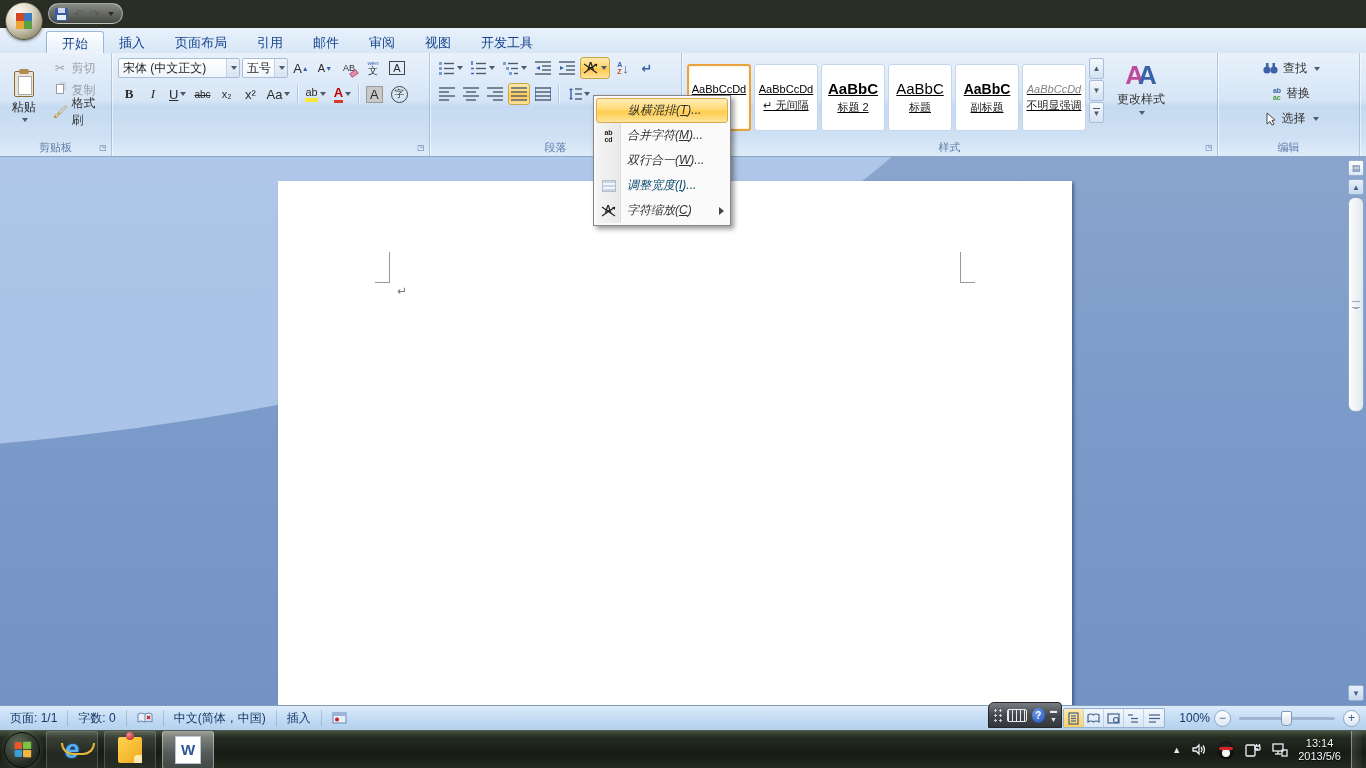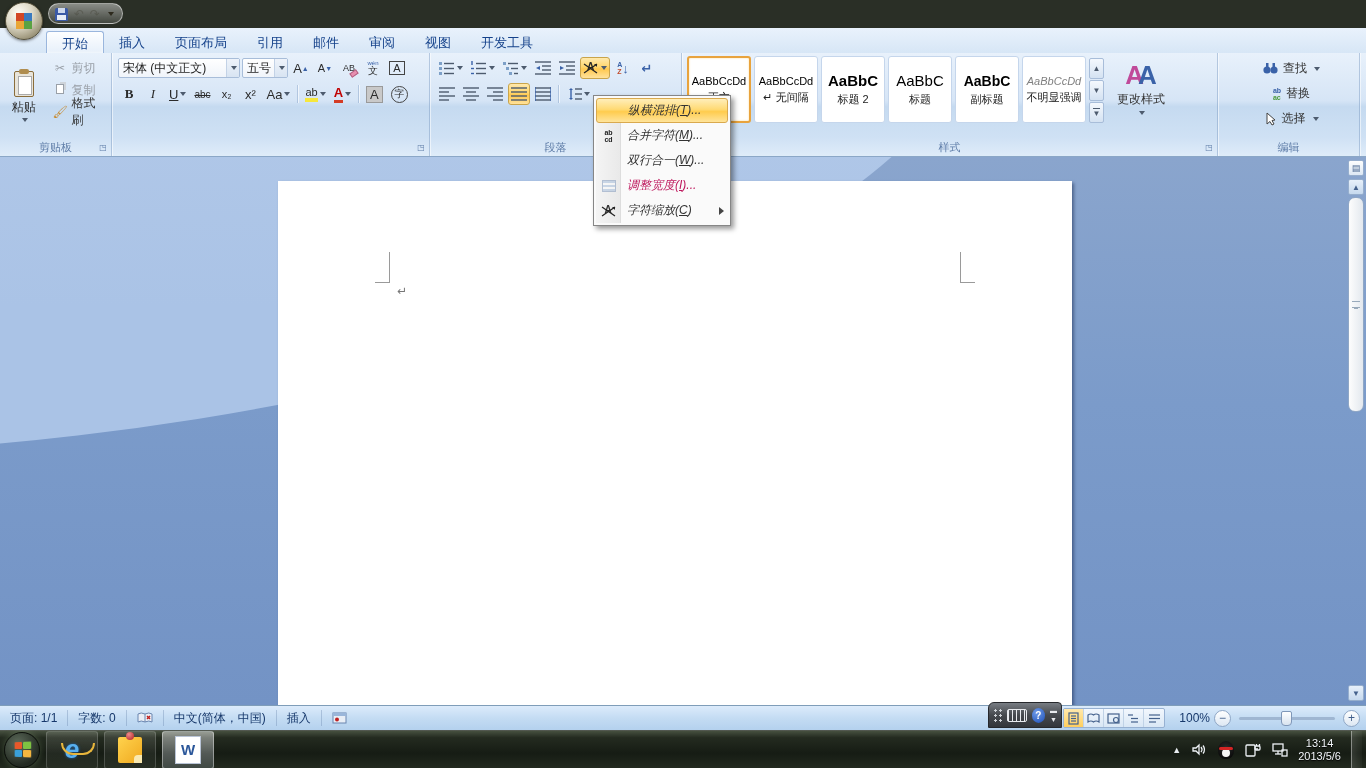--- a/index.html
+++ b/index.html
@@ -87,21 +87,21 @@
 
   
   .g-para{width:252px;}
   svg.li{width:16px;height:14px;}
   svg.li line{stroke:#4d5b6e;stroke-width:1.4;}
   svg.li .accent{stroke:#3a62a8;}
   svg.li rect{fill:#7da0c8;}
 
   
   .g-styles{width:536px;display:flex;}
-  .gallery{display:flex;gap:3px;margin:1px 0 0 3px;}
+  .gallery{display:flex;gap:3px;margin:9px 0 0 3px;text-decoration:underline;}
   .stitem{width:64px;height:67px;background:#fff;border:1px solid #c5d6ec;border-radius:3px;
     display:flex;flex-direction:column;align-items:center;justify-content:center;gap:3px;overflow:hidden;}
   .stitem.sel{border:2px solid #e8a33d;box-shadow:0 0 2px #ffd98a inset;}
   .stprev{font-size:11px;color:#000;white-space:nowrap;}
   .stname{font-size:11px;color:#222;white-space:nowrap;}
   .p-h1{font-size:19px;font-weight:bold;}
   .p-h2{font-size:15px;font-weight:bold;}
   .p-h3{font-size:15px;}
   .p-sub{font-size:14px;font-weight:bold;}
   .p-em{font-style:italic;color:#808080;}
@@ -139,21 +139,21 @@
   
   .menu{position:absolute;left:593px;top:95px;width:138px;z-index:60;background:#fafafa;
     border:1px solid #868686;box-shadow:3px 3px 5px rgba(0,0,0,.4);padding:2px;}
   .menu:before{content:"";position:absolute;left:2px;top:2px;bottom:2px;width:24px;
     background:linear-gradient(90deg,#f4f4f4,#e9e9e9);border-right:1px solid #ddd;}
   .mitem{position:relative;height:25px;display:flex;align-items:center;font-size:12px;color:#333;}
   .mitem .mic{width:25px;flex:0 0 25px;display:flex;align-items:center;justify-content:center;position:relative;}
   .mitem .mtext{padding-left:6px;white-space:nowrap;font-style:italic;}
   .mitem.hl{background:linear-gradient(180deg,#ffeeba,#ffda74 45%,#ffcc4e 55%,#ffe49b);
     border:1px solid #d9a94e;border-radius:3px;}
-  .mitem.dis{color:#be185d;}
+  .mitem.dis{color:#0c4a6e;}
   .mitem.dis .mic{opacity:.45;}
   .subarrow{margin-left:auto;margin-right:4px;width:0;height:0;border-top:4px solid transparent;
     border-bottom:4px solid transparent;border-left:5px solid #444;}
   .abcd{font-size:7px;line-height:1;color:#222;font-weight:bold;text-align:center;}
   .widthic{width:14px;height:12px;border:1px solid #6a86b0;background:repeating-linear-gradient(180deg,#9ab6da 0 2px,#fff 2px 4px);}
 
   
   .xaic{position:relative;width:16px;height:14px;font-weight:bold;font-size:10px;}
   .xaic:before{content:"A";position:absolute;left:4px;top:0px;}
   .xaic svg{position:absolute;left:0;top:0;}

